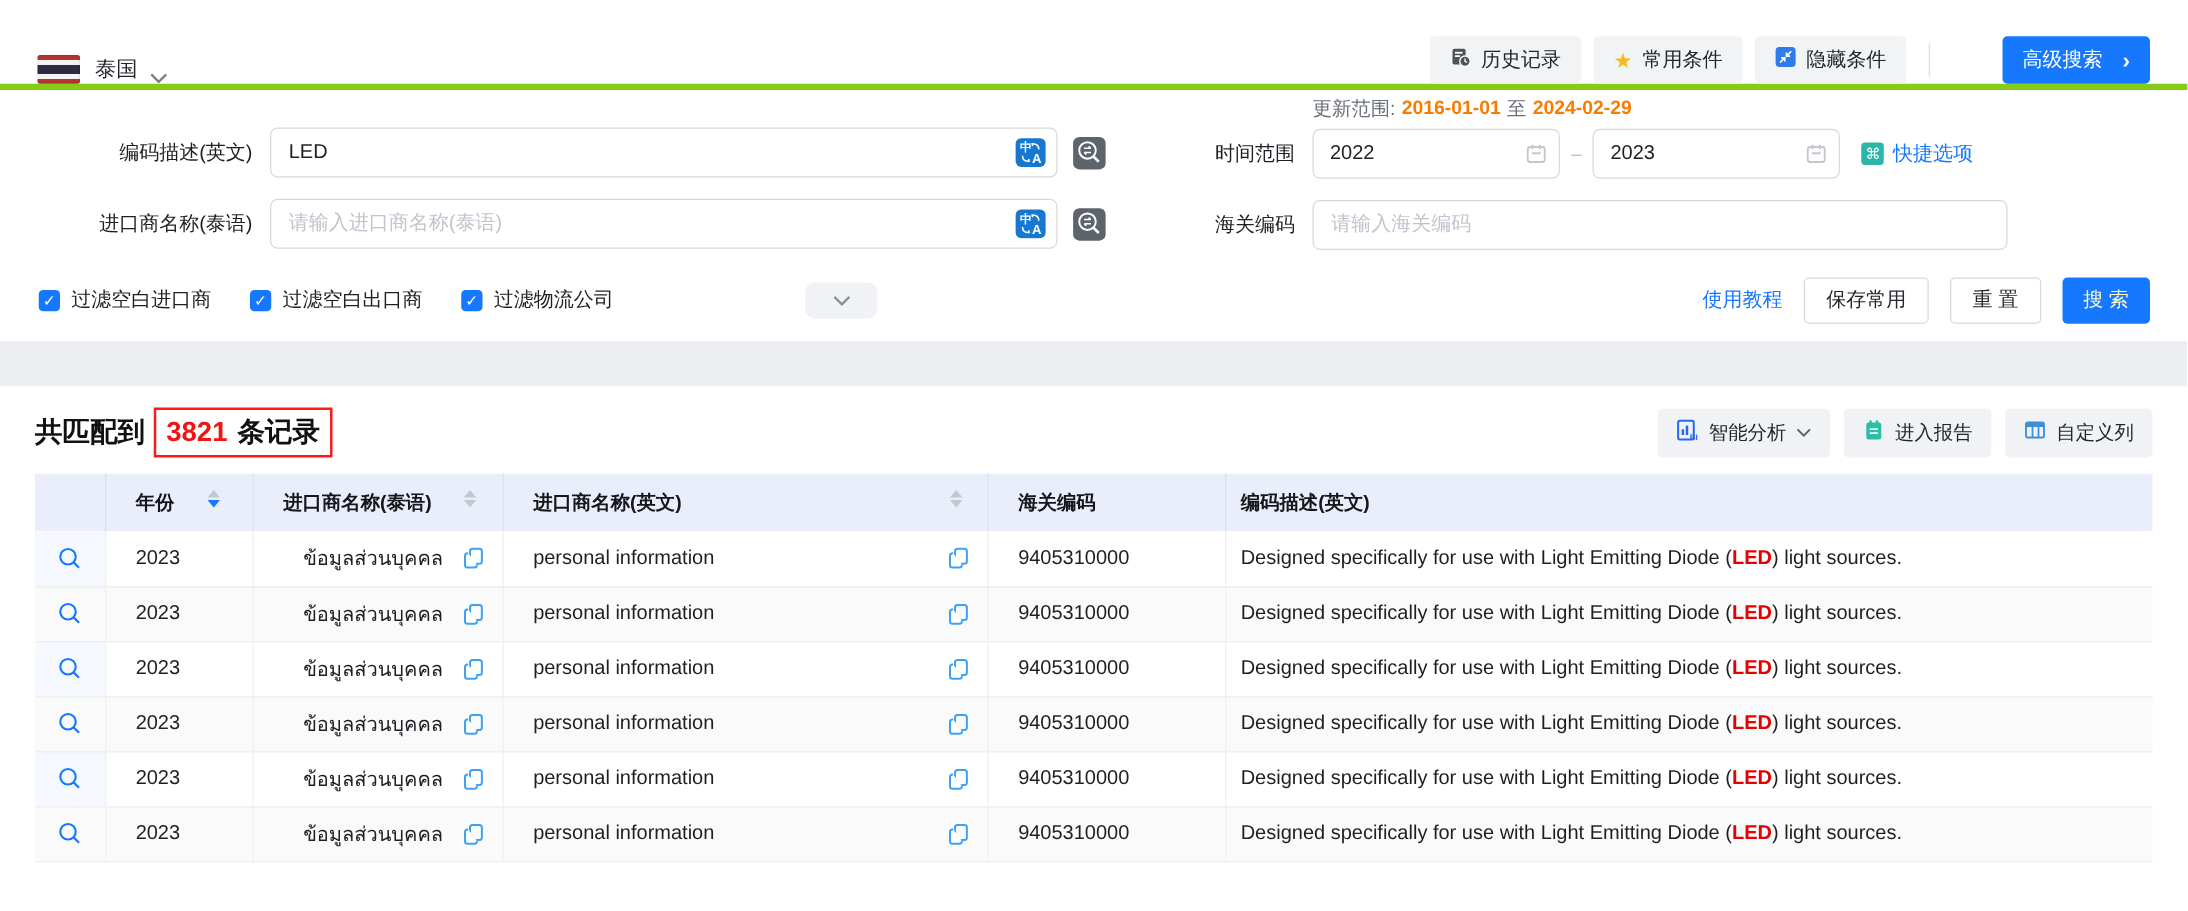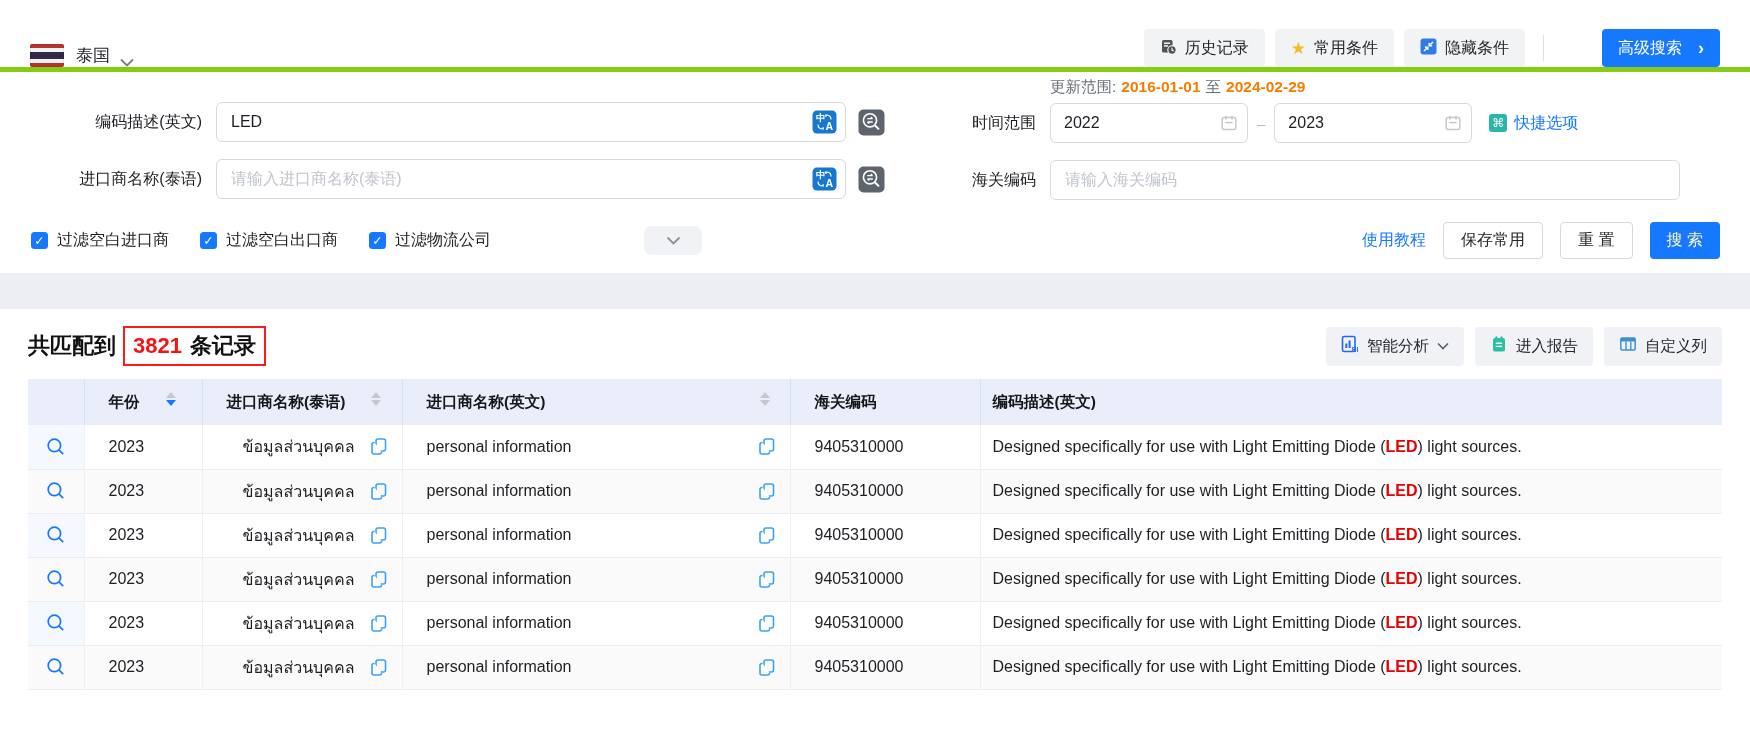--- a/index.html
+++ b/index.html
@@ -51,21 +51,21 @@
   .update-line b { color:#f77c00; margin:0 5px; font-size:15.5px; }
   .flabel-r { width:134px; text-align:right; margin-right:14px; font-size:16px; flex:none; }
   .date-wrap { position:relative; width:198px; }
   .date-input { width:100%; height:40px; border:1px solid #d9d9d9; border-radius:6px;
     padding:0 34px 0 13px; font-size:16px; font-family:inherit; color:#1c1f23; outline:none; }
   .date-sep { margin:0 9px; color:#b9bdc4; font-size:15px; }
   .quick-opt { display:flex; align-items:center; gap:7px; margin-left:17px; cursor:pointer; }
   .cmd-badge { width:18px; height:18px; border-radius:3px; background:#2ab7a9; color:#fff;
     font-size:12px; display:flex; align-items:center; justify-content:center; }
   .quick-label { color:#1677ff; font-size:16px; }
-  .hs-input { width:630px; height:40px; border:1px solid #d9d9d9; border-radius:6px;
+  .hs-input { width:556px; height:40px; border:1px solid #d9d9d9; border-radius:6px;
     padding:0 14px; font-size:16px; font-family:inherit; color:#1c1f23; outline:none; }
   .hs-input::placeholder { color:#c0c4cc; }
 
   
   .cb-row { display:flex; align-items:center; padding:6px 30px 0 31px; height:40px; }
   .cb-item { display:flex; align-items:center; margin-right:31px; cursor:pointer; }
   .cb-box { width:17px; height:17px; background:#1677ff; border-radius:3.5px; color:#fff;
     font-size:12.5px; font-weight:bold; display:flex; align-items:center; justify-content:center; }
   .cb-label { margin-left:9px; font-size:16px; }
   .collapse-pill { width:58px; height:29px; background:#f1f2f5; border:none; border-radius:8px;

